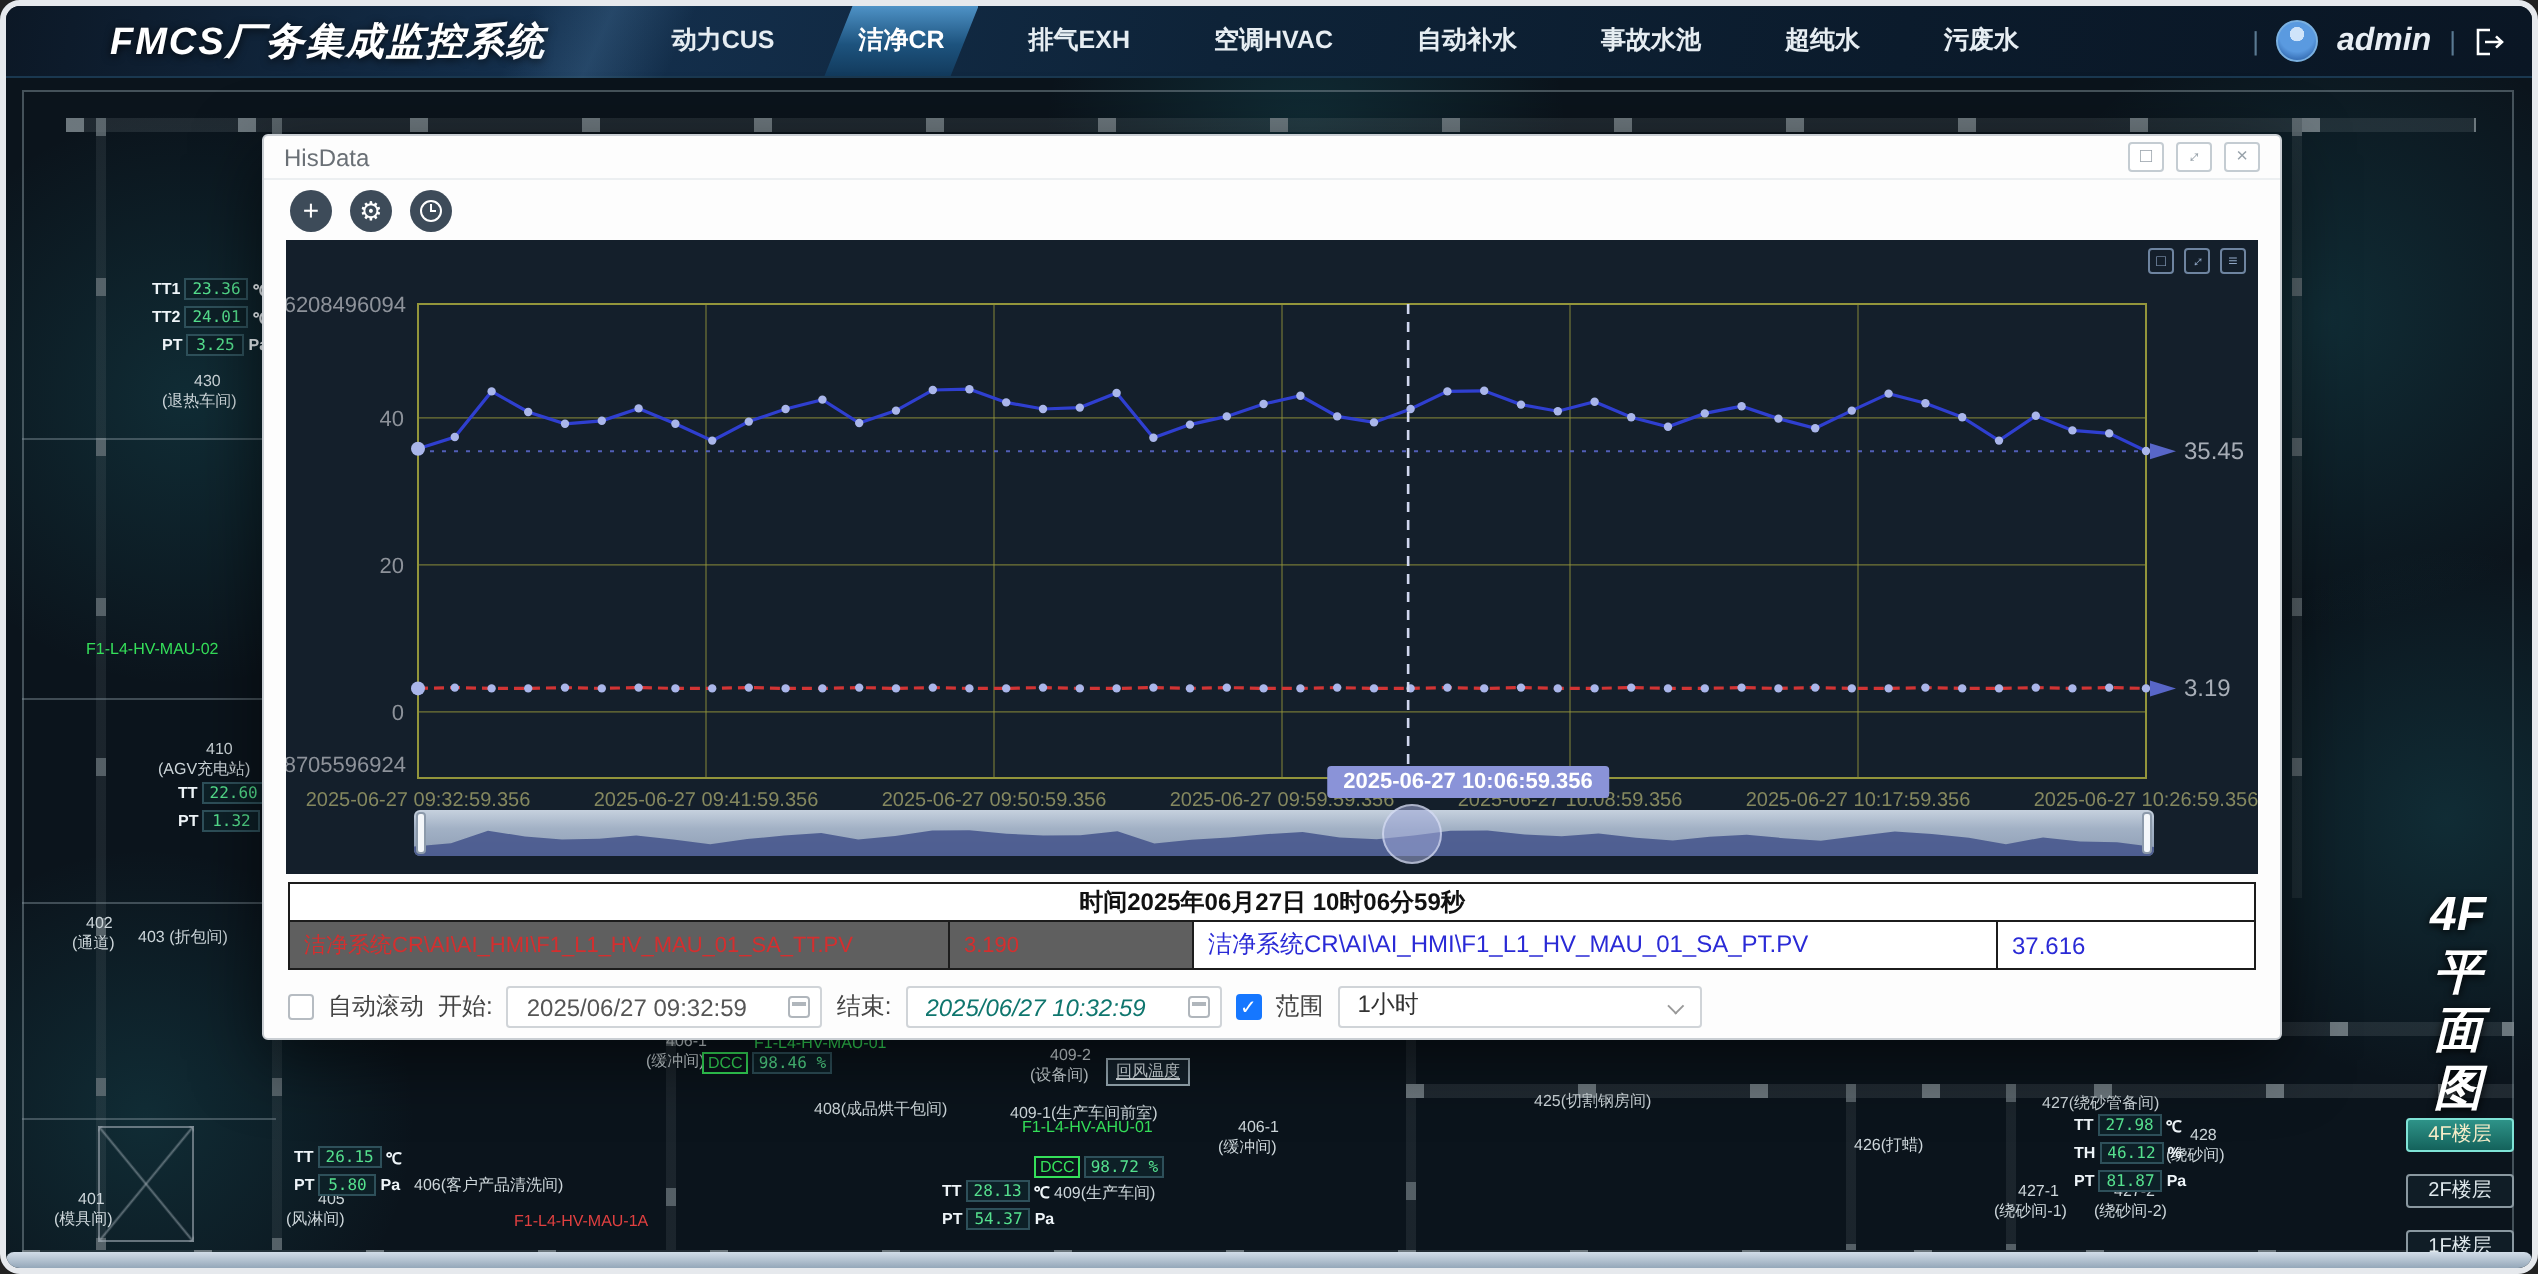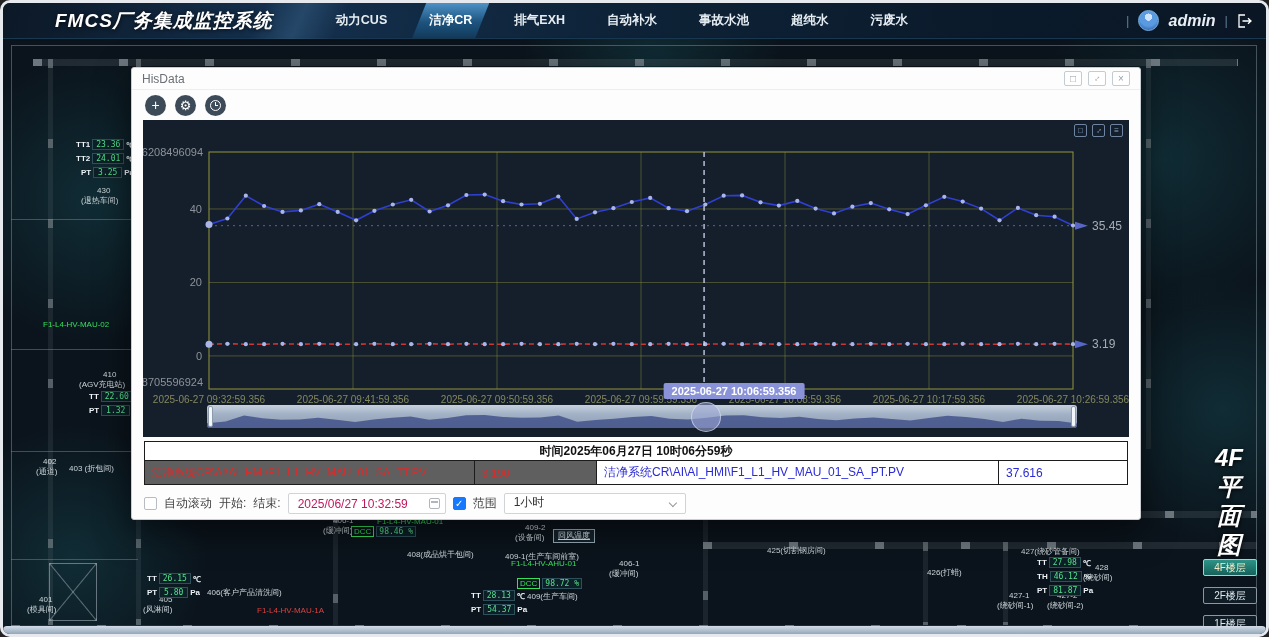--- a/index.html
+++ b/index.html
@@ -100,40 +100,41 @@
   .c3 { width:402px; color:#2a2ad6; font-size:12px; }
   .c4 { flex:1; color:#2a2ad6; font-size:12px; border-right:none; }
 
   .dlg-controls { display:flex; align-items:center; gap:7px; margin:8px 12px 0; font-size:12px; color:#444; }
   .chk { width:13px; height:13px; border:1px solid #b6bcc2; border-radius:2px; background:#fff; flex:0 0 auto;
     display:flex; align-items:center; justify-content:center; font-size:10px; cursor:pointer; }
   .chk.on { background:#1677ff; border-color:#1677ff; color:#fff; }
   .inpwrap { position:relative; }
   .inp { width:158px; height:21px; border:1px solid #d0d4d8; border-radius:2px; font-size:12px; color:#555;
     padding:0 24px 0 9px; font-family:"Liberation Sans",sans-serif; background:#fff; }
-  .inp.dim { color:#be185d; }
+  .inp.dim { color:#0f766e;font-style:italic; }
   .cal { position:absolute; right:6px; top:5px; width:11px; height:11px; border:1.3px solid #b0b6bc; border-radius:2px; }
   .cal::before { content:""; position:absolute; left:1px; right:1px; top:2px; height:1.6px; background:#b0b6bc; }
   .sel { position:relative; width:182px; height:21px; border:1px solid #d0d4d8; border-radius:2px; font-size:12px;
     color:#333; display:flex; padding:0 9px; cursor:pointer; background:#fff; }
   .chev { position:absolute; right:9px; top:6px; border:solid #999; border-width:0 1.4px 1.4px 0;
     padding:2.4px; transform:rotate(45deg); }
   .ctl-label { white-space:nowrap; }
 </style>
 </head>
 <body>
 
 <div class="screen">
 
   <div class="topbar">
     <div class="logo">FMCS厂务集成监控系统</div>
     <nav class="tabs">
       <div class="tab">动力CUS</div>
       <div class="tab active">洁净CR</div>
       <div class="tab">排气EXH</div>
+      <div class="tab">空调HVAC</div>
       <div class="tab">自动补水</div>
       <div class="tab">事故水池</div>
       <div class="tab">超纯水</div>
       <div class="tab">污废水</div>
     </nav>
     <div class="userbox">
       <span class="sep">|</span>
       <span class="avatar"></span>
       <span class="uname">admin</span>
       <span class="sep">|</span>
@@ -476,20 +477,24 @@
         <div class="c c2">3.190</div>
         <div class="c c3">洁净系统CR\AI\AI_HMI\F1_L1_HV_MAU_01_SA_PT.PV</div>
         <div class="c c4">37.616</div>
       </div>
     </div>
 
     <div class="dlg-controls">
       <span class="chk"></span>
       <span class="ctl-label">自动滚动</span>
       <span class="ctl-label">开始:</span>
+      <span class="inpwrap">
+        <input class="inp" readonly="" value="2025/06/27 09:32:59" style="">
+        <span class="cal"></span>
+      </span>
       <span class="ctl-label">结束:</span>
       <span class="inpwrap">
         <input class="inp dim" readonly="" value="2025/06/27 10:32:59" style="">
         <span class="cal"></span>
       </span>
       <span class="chk on">✓</span>
       <span class="ctl-label">范围</span>
       <span class="sel">
         <span>1小时</span>
         <i class="chev"></i>

